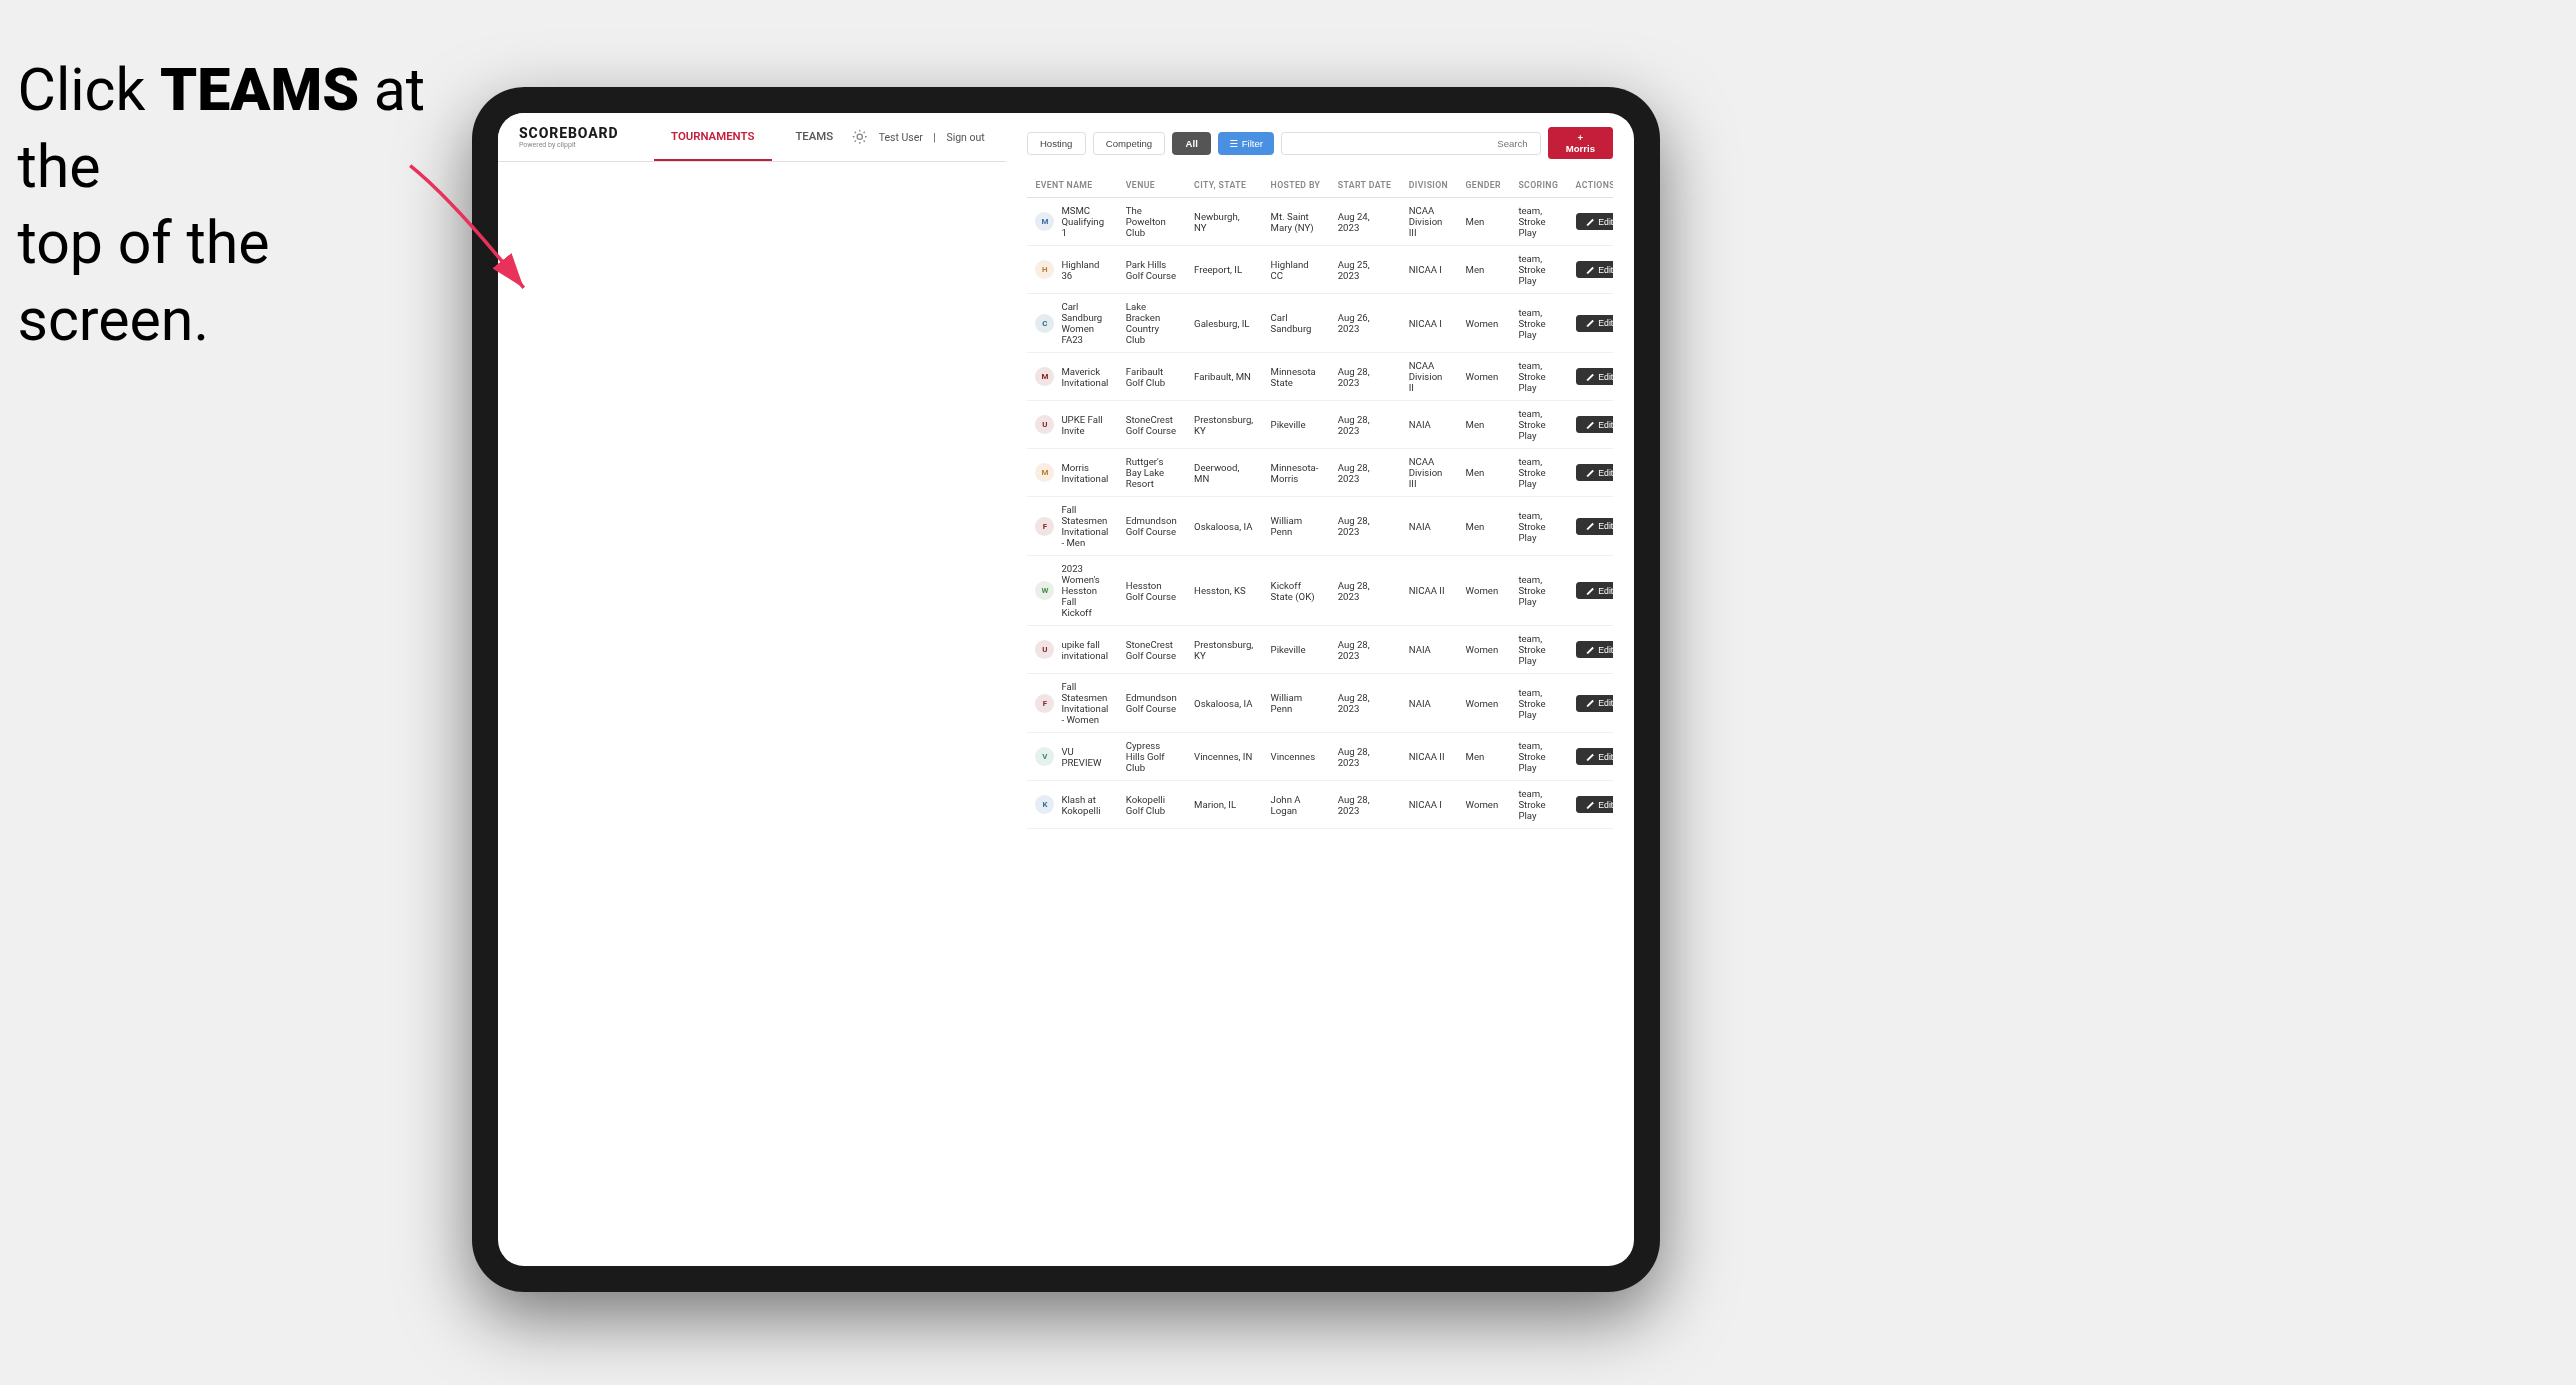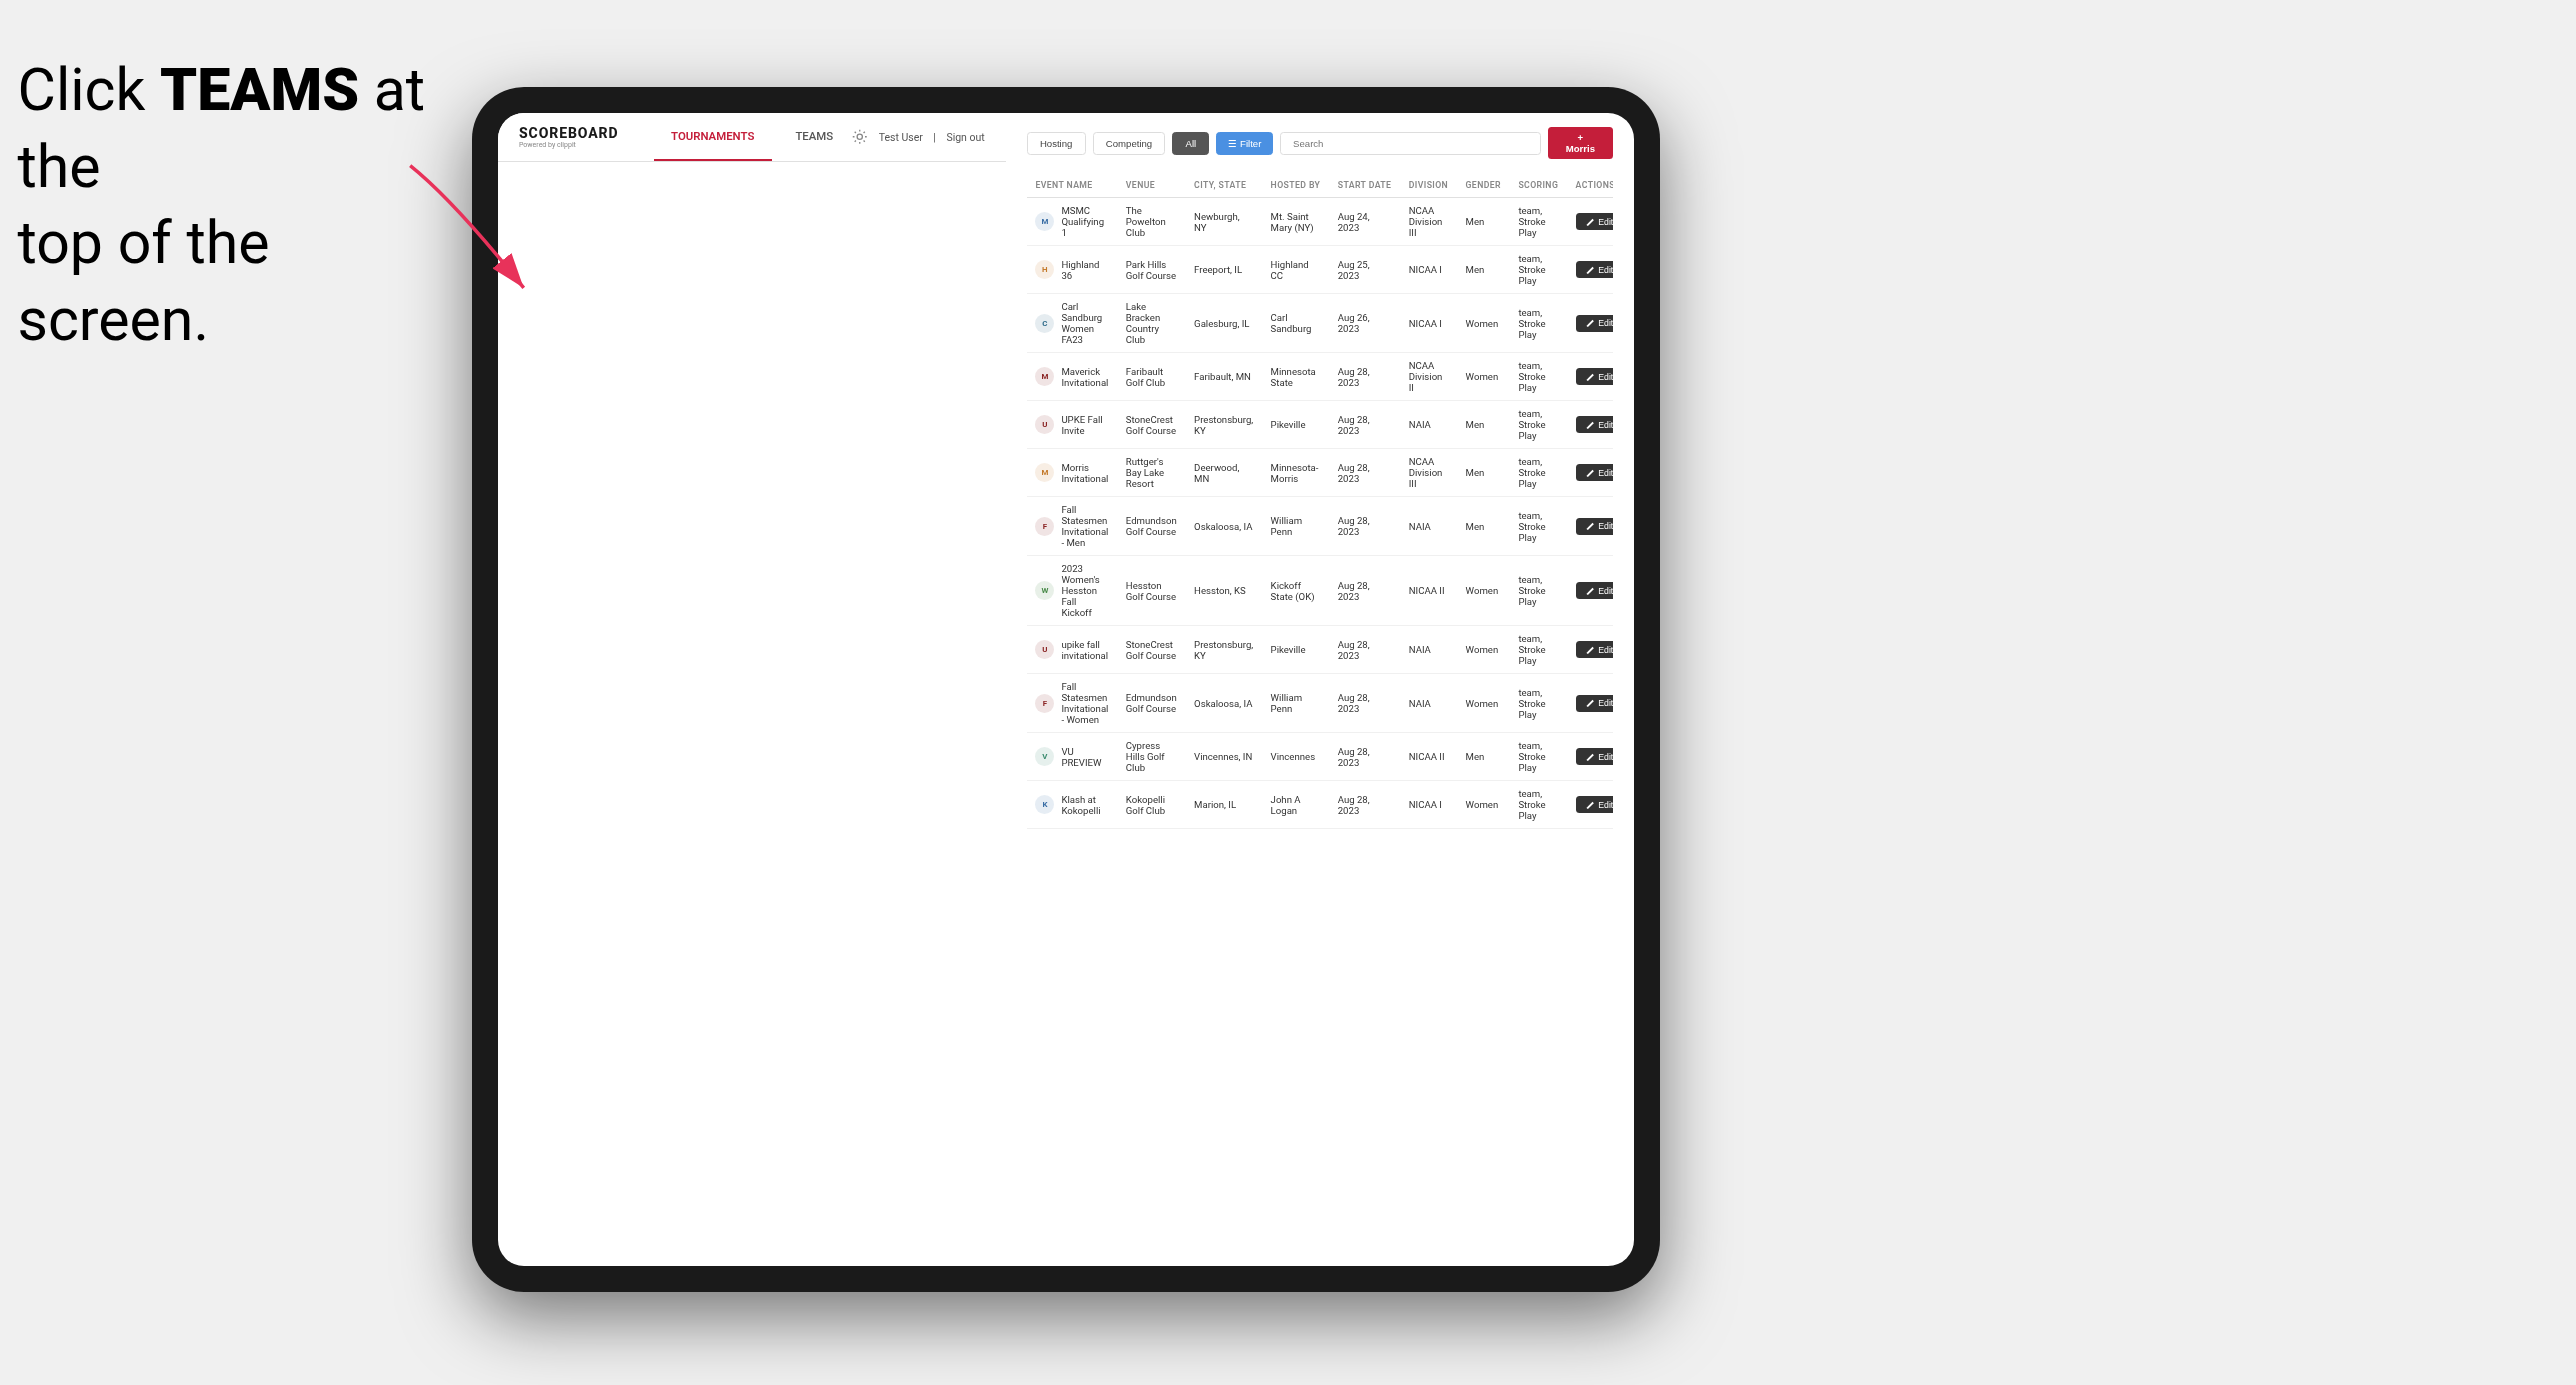--- a/index.html
+++ b/index.html
@@ -144,20 +144,21 @@
       background: #fff;
       border-radius: 3.5px;
       cursor: pointer;
       color: #444;
     }
 
     .filter-btn.active {
       background: #555;
       color: #fff;
       border-color: #555;
+      font-weight: bold;
     }
 
     .filter-icon-btn {
       padding: 5.2px 10.5px;
       font-size: 9.6px;
       border: 0.9px solid #ddd;
       background: #fff;
       border-radius: 3.5px;
       cursor: pointer;
       color: #444;
@@ -171,20 +172,21 @@
 
     .search-input {
       margin-left: auto;
       padding: 5.2px 12.2px;
       font-size: 9.6px;
       border: 0.9px solid #ddd;
       border-radius: 3.5px;
       width: 262px;
       outline: none;
       color: #444;
+      text-align: right;
     }
 
     .create-btn {
       padding: 5.2px 14px;
       font-size: 9.6px;
       background: #c41e3a;
       color: #fff;
       border: none;
       border-radius: 3.5px;
       cursor: pointer;

